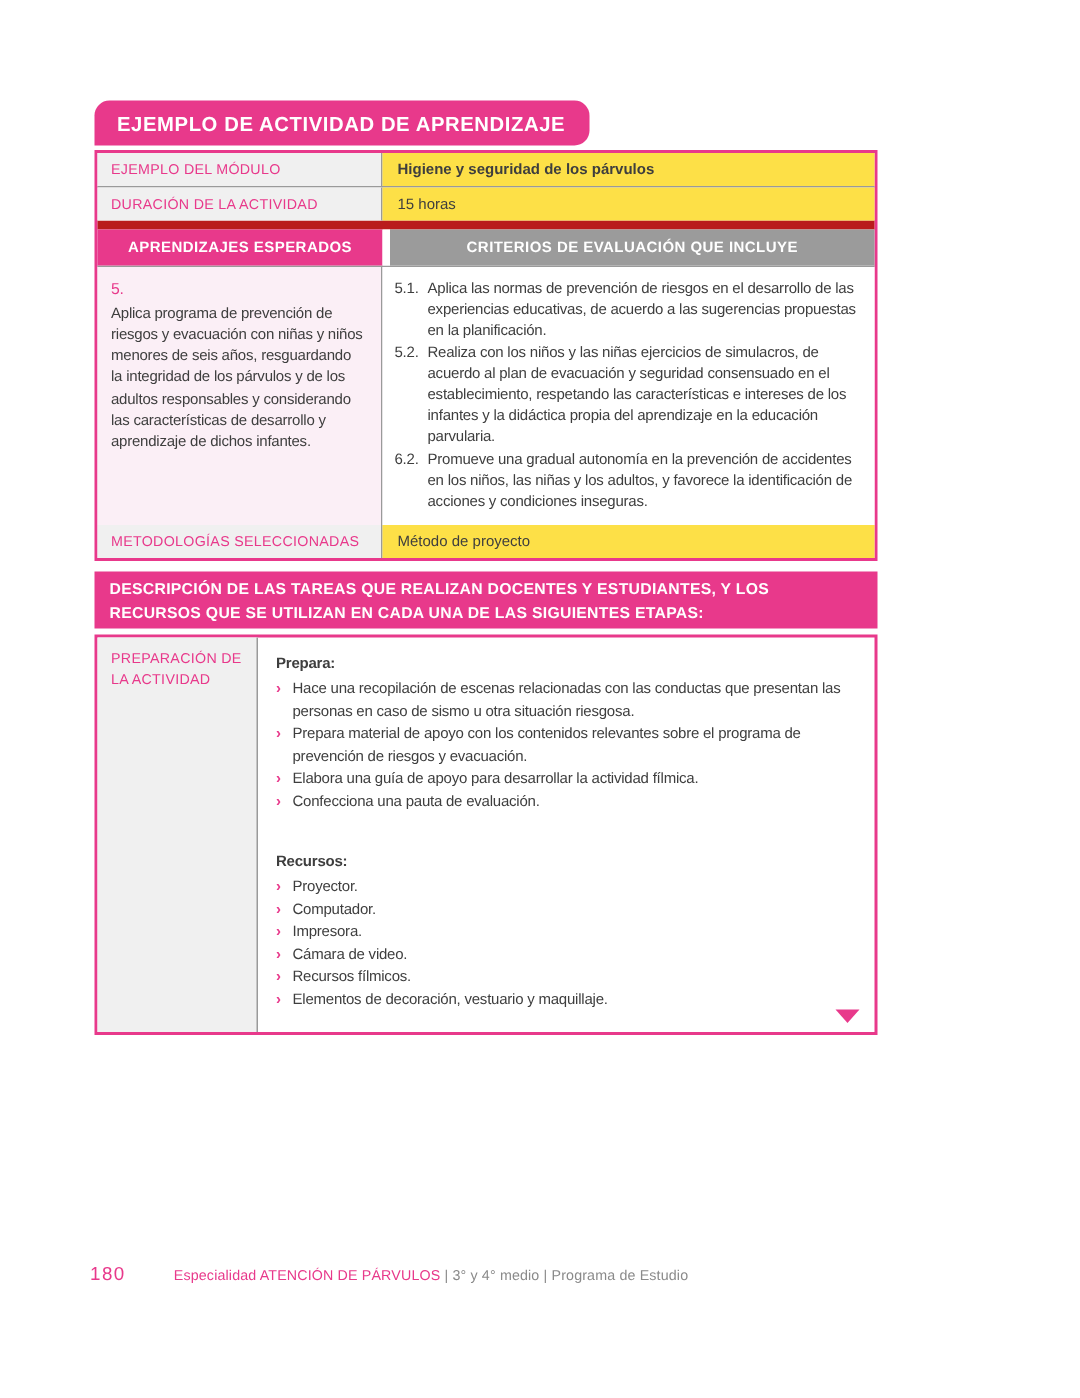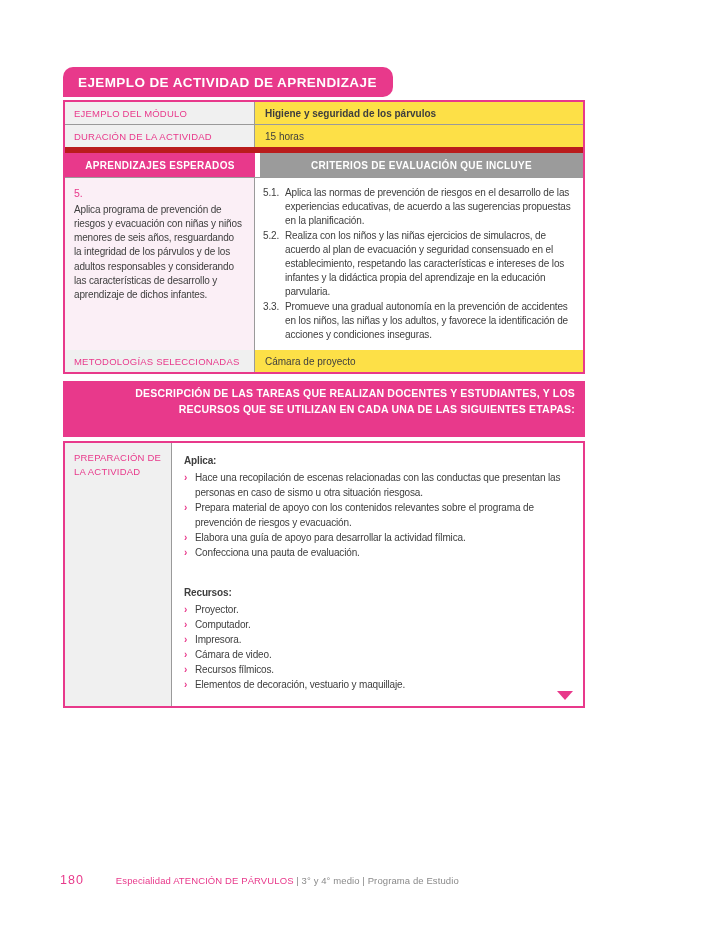--- a/index.html
+++ b/index.html
@@ -95,22 +95,21 @@
 
   
   .banner {
     margin-top: 7px;
     background: #E8398B;
     color: #ffffff;
     font-weight: bold;
     font-size: 10.5px;
     letter-spacing: 0.2px;
     line-height: 1.5;
-    padding: 5px 10px 19px 10px;
-    text-align: right;
+    padding: 5px 10px 1px 10px;
   }
 
   
   .stage-table {
     margin-top: 4px;
     border: 2px solid #E8398B;
     display: flex;
     min-height: 248px;
     position: relative;
     background: #ffffff;
@@ -149,21 +148,21 @@
     width: 0; height: 0;
     border-left: 8px solid transparent;
     border-right: 8px solid transparent;
     border-top: 9px solid #E8398B;
   }
 
   
   .footer {
     position: absolute;
     left: 60px;
-    top: 873px;
+    top: 842px;
     width: 600px;
     display: flex;
     align-items: baseline;
   }
   .page-num {
     color: #E8398B;
     font-size: 12.5px;
     letter-spacing: 1px;
     margin-right: 32px;
   }
@@ -203,41 +202,41 @@
       <div class="criteria-cell">
         <div class="criterion">
           <span class="cnum">5.1.</span>
           <span class="ctext">Aplica las normas de prevención de riesgos en el desarrollo de las experiencias educativas, de acuerdo a las sugerencias propuestas en la planificación.</span>
         </div>
         <div class="criterion">
           <span class="cnum">5.2.</span>
           <span class="ctext">Realiza con los niños y las niñas ejercicios de simulacros, de acuerdo al plan de evacuación y seguridad consensuado en el establecimiento, respetando las características e intereses de los infantes y la didáctica propia del aprendizaje en la educación parvularia.</span>
         </div>
         <div class="criterion">
-          <span class="cnum">3.3.</span>
+          <span class="cnum">6.2.</span>
           <span class="ctext">Promueve una gradual autonomía en la prevención de accidentes en los niños, las niñas y los adultos, y favorece la identificación de acciones y condiciones inseguras.</span>
         </div>
       </div>
     </div>
 
     <div class="itrow">
       <div class="cell-label">METODOLOGÍAS SELECCIONADAS</div>
-      <div class="cell-value">Cámara de proyecto</div>
+      <div class="cell-value">Método de proyecto</div>
     </div>
 
   </div>
 
   <div class="banner">DESCRIPCIÓN DE LAS TAREAS QUE REALIZAN DOCENTES Y ESTUDIANTES, Y LOS RECURSOS QUE SE UTILIZAN EN CADA UNA DE LAS SIGUIENTES ETAPAS:</div>
 
   <div class="stage-table">
     <div class="stage-label">PREPARACIÓN DE LA ACTIVIDAD</div>
     <div class="stage-body">
 
       <div class="sec">
-        <div class="sec-heading">Aplica:</div>
+        <div class="sec-heading">Prepara:</div>
         <div class="bullet-item">
           <span class="marker">›</span>
           <span class="btext">Hace una recopilación de escenas relacionadas con las conductas que presentan las personas en caso de sismo u otra situación riesgosa.</span>
         </div>
         <div class="bullet-item">
           <span class="marker">›</span>
           <span class="btext">Prepara material de apoyo con los contenidos relevantes sobre el programa de prevención de riesgos y evacuación.</span>
         </div>
         <div class="bullet-item">
           <span class="marker">›</span>

